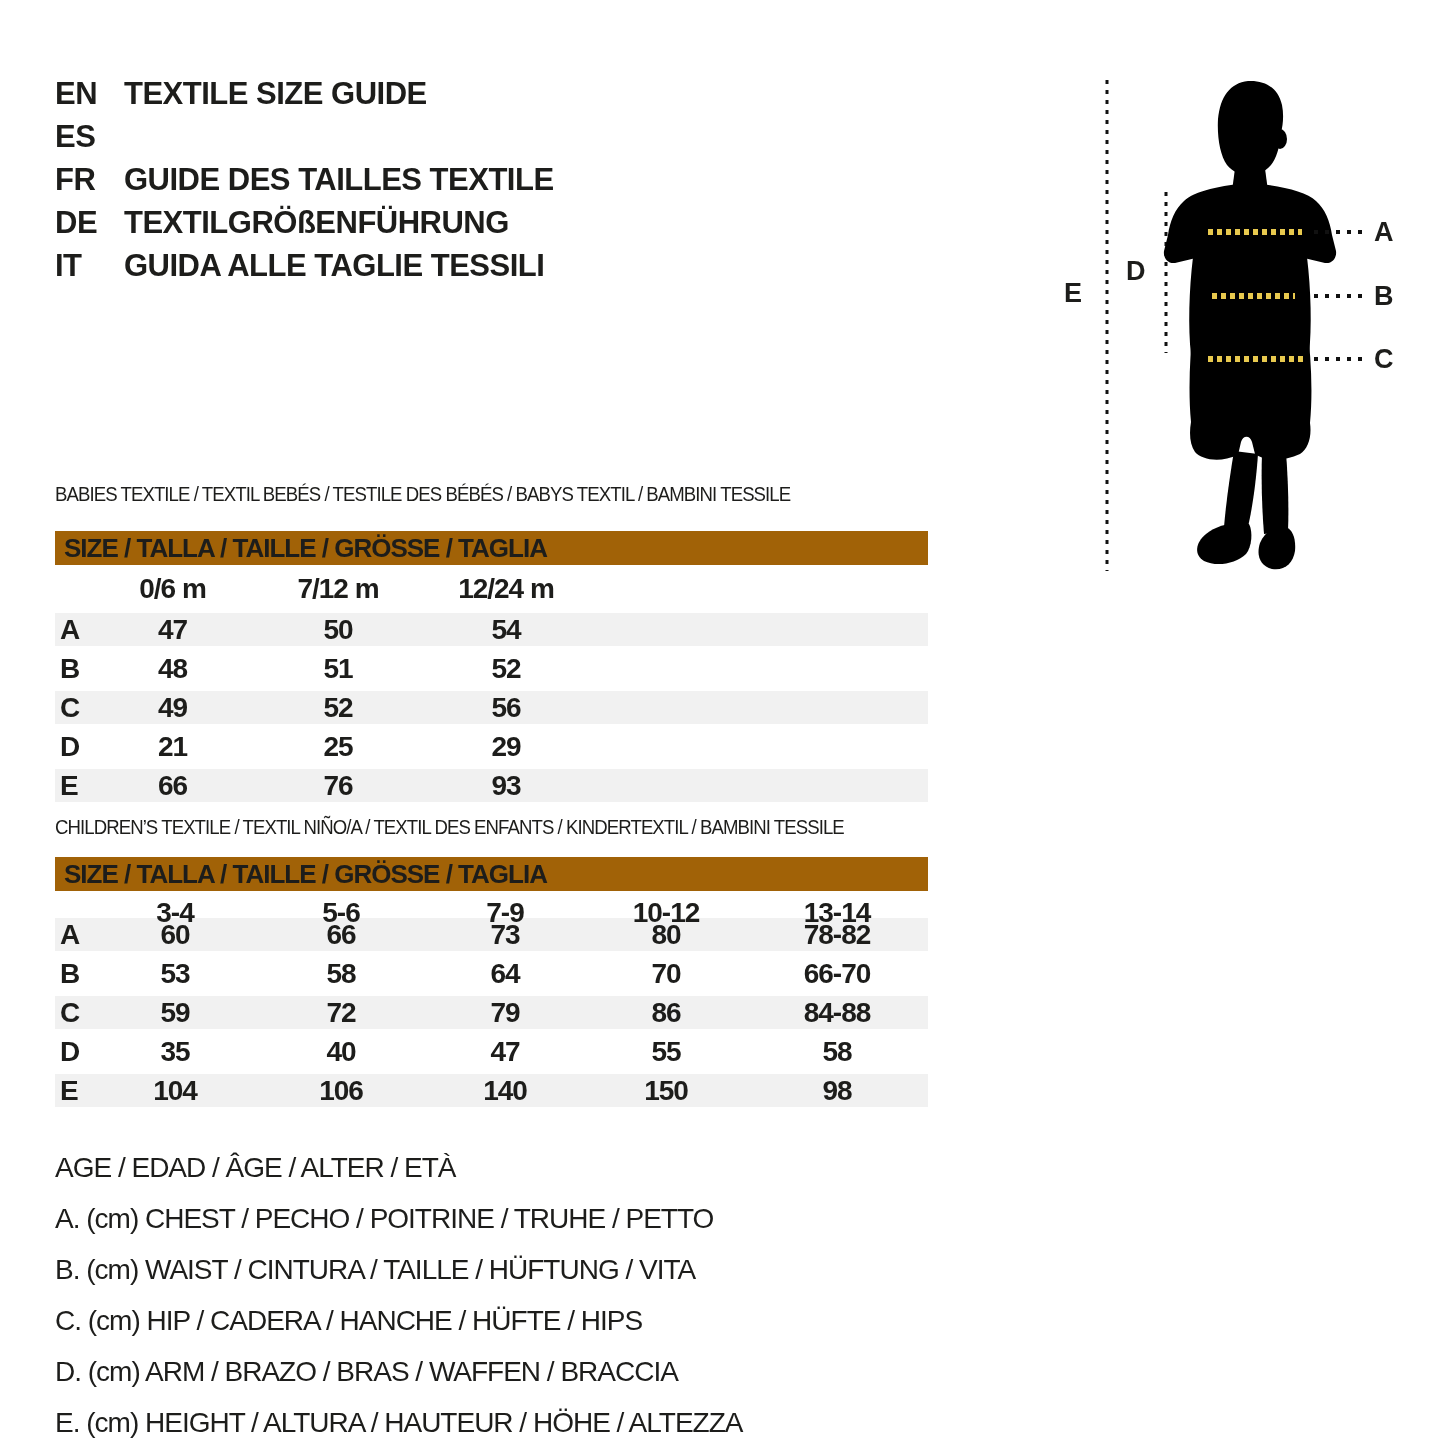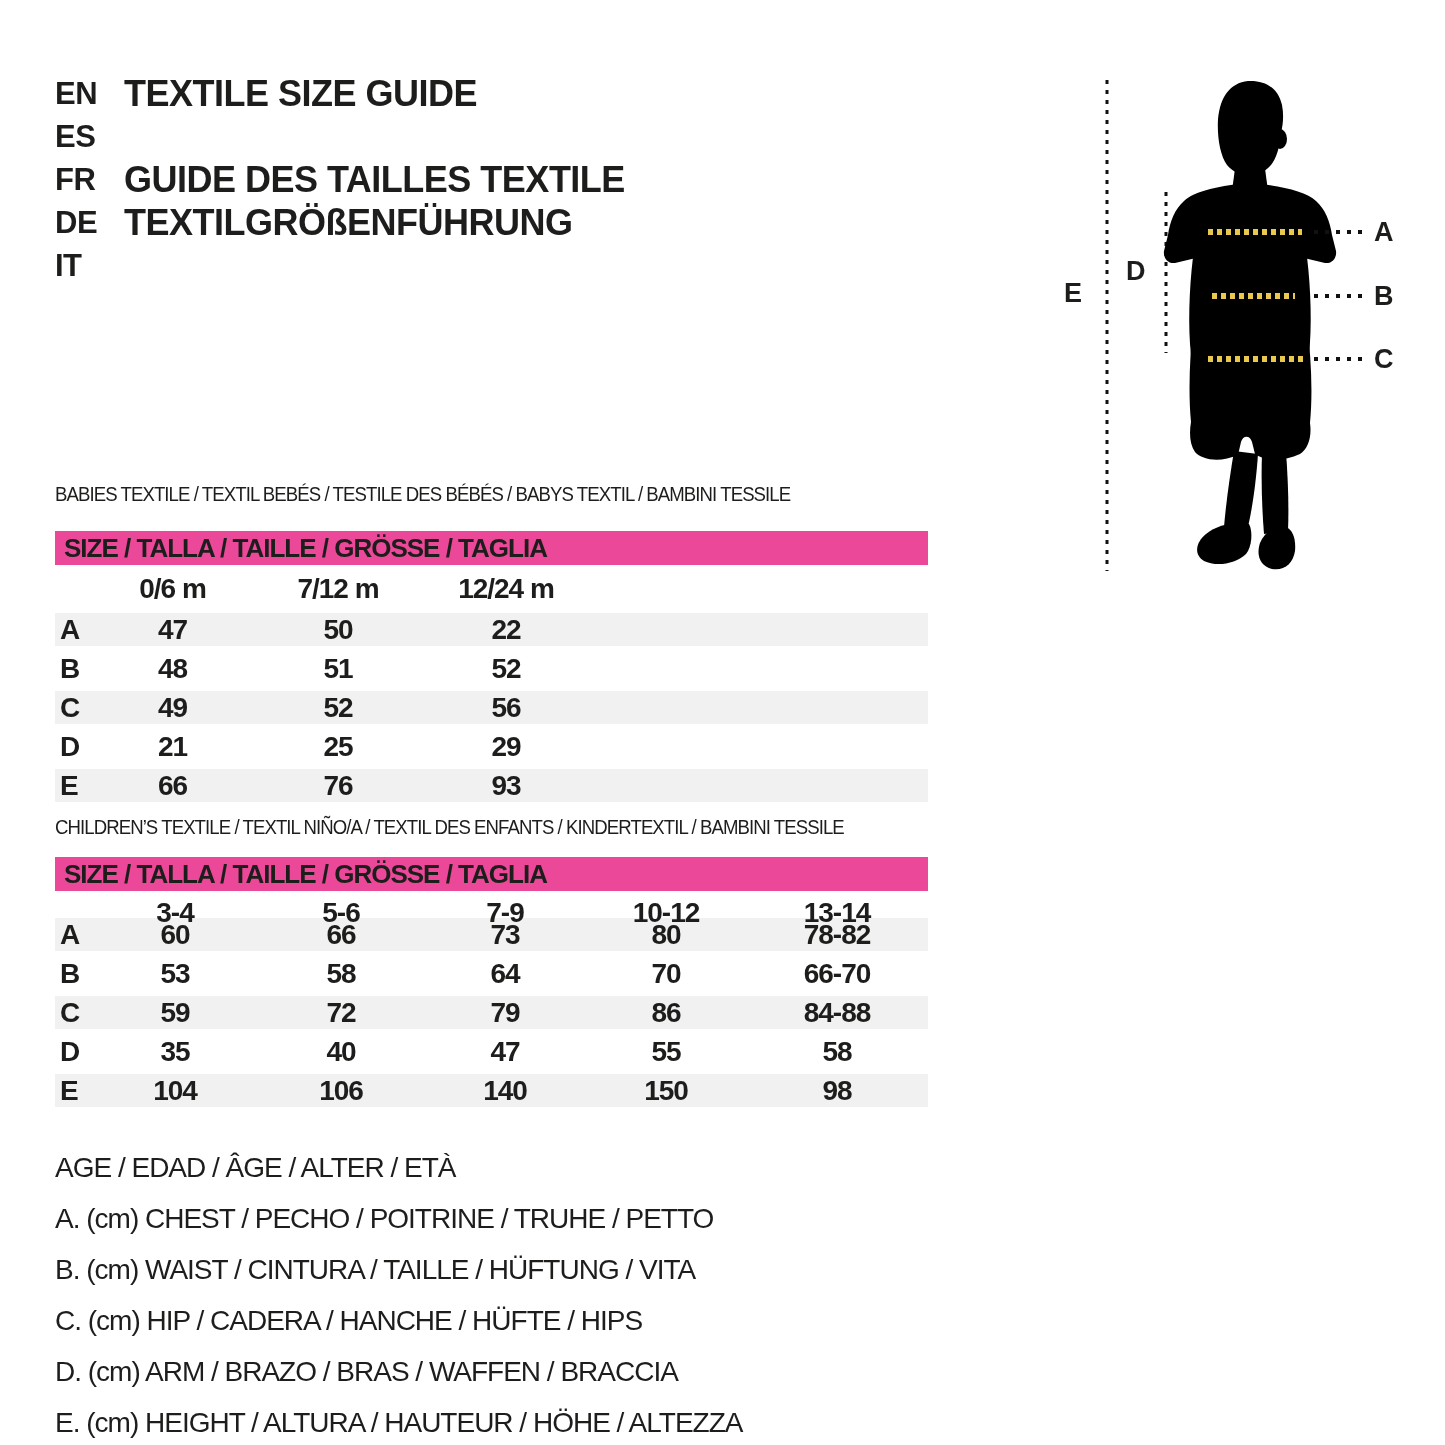--- a/index.html
+++ b/index.html
@@ -8,28 +8,28 @@
     font-family:"Liberation Sans","DejaVu Sans",sans-serif;
     color:#1d1d1b; overflow:hidden;padding-left:43px;
   }
   .abs { position:absolute; }
   .squeeze { display:inline-block; transform:scaleX(0.93); transform-origin:0 50%; white-space:nowrap; }
 
   
   #lang-block { left:55px; top:72px; }
   .lang-row { display:flex; height:43px; align-items:center; }
   .lang-code { width:69px; font-size:31px; font-weight:700; letter-spacing:-0.5px; }
-  .lang-label { font-size:36px; font-weight:700; letter-spacing:-0.5px; white-space:nowrap; }
+  .lang-label { font-size:31px; font-weight:700; letter-spacing:-0.5px; white-space:nowrap; }
 
   
   .section-title { font-size:20px; font-weight:400; letter-spacing:-1px; white-space:nowrap; }
 
   
   .size-table { left:55px; width:873px; }
-  .size-bar { height:34px; background:#ec4899; display:flex; align-items:center; padding-left:9px; box-sizing:border-box; }
+  .size-bar { height:34px; background:#a16207; display:flex; align-items:center; padding-left:9px; box-sizing:border-box; }
   .size-bar span { font-size:26px; font-weight:700; letter-spacing:-1px; }
   .trow { display:grid; align-items:center;margin-top:6px; }
   .babies-grid { grid-template-columns:60px 115px 216px 120px 1fr; }
   .children-grid { grid-template-columns:60px 120px 212px 116px 206px 136px 1fr; }
   .thead { height:36px; }
   .drow { height:33px; }
   .shade { background:#f1f1f1; }
   .cell { text-align:center; font-size:28px; font-weight:700; letter-spacing:-1px; }
   .cell.lbl { text-align:left; padding-left:5px; }
 
@@ -58,20 +58,21 @@
     <div class="lang-row">
       <span class="lang-code">FR</span>
       <span class="lang-label">GUIDE DES TAILLES TEXTILE</span>
     </div>
     <div class="lang-row">
       <span class="lang-code">DE</span>
       <span class="lang-label">TEXTILGRÖßENFÜHRUNG</span>
     </div>
     <div class="lang-row">
       <span class="lang-code">IT</span>
+      <span class="lang-label">GUIDA ALLE TAGLIE TESSILI</span>
     </div>
   </div>
 
   <svg class="abs" style="left:1090px; top:75px;" width="310" height="505" viewBox="0 0 310 505">
 
     <line x1="17" y1="5" x2="17" y2="496" stroke="#111111" stroke-width="3" stroke-dasharray="4 6"></line>
 
     <line x1="76" y1="117" x2="76" y2="278" stroke="#111111" stroke-width="3" stroke-dasharray="4 6"></line>
 
     <g>
@@ -123,21 +124,21 @@
     <div class="trow thead babies-grid">
       <span class="cell lbl"></span>
       <span class="cell">0/6 m</span>
       <span class="cell">7/12 m</span>
       <span class="cell">12/24 m</span>
     </div>
     <div class="trow drow shade babies-grid">
       <span class="cell lbl">A</span>
       <span class="cell">47</span>
       <span class="cell">50</span>
-      <span class="cell">22</span>
+      <span class="cell">54</span>
     </div>
     <div class="trow drow babies-grid">
       <span class="cell lbl">B</span>
       <span class="cell">48</span>
       <span class="cell">51</span>
       <span class="cell">52</span>
     </div>
     <div class="trow drow shade babies-grid">
       <span class="cell lbl">C</span>
       <span class="cell">49</span>

